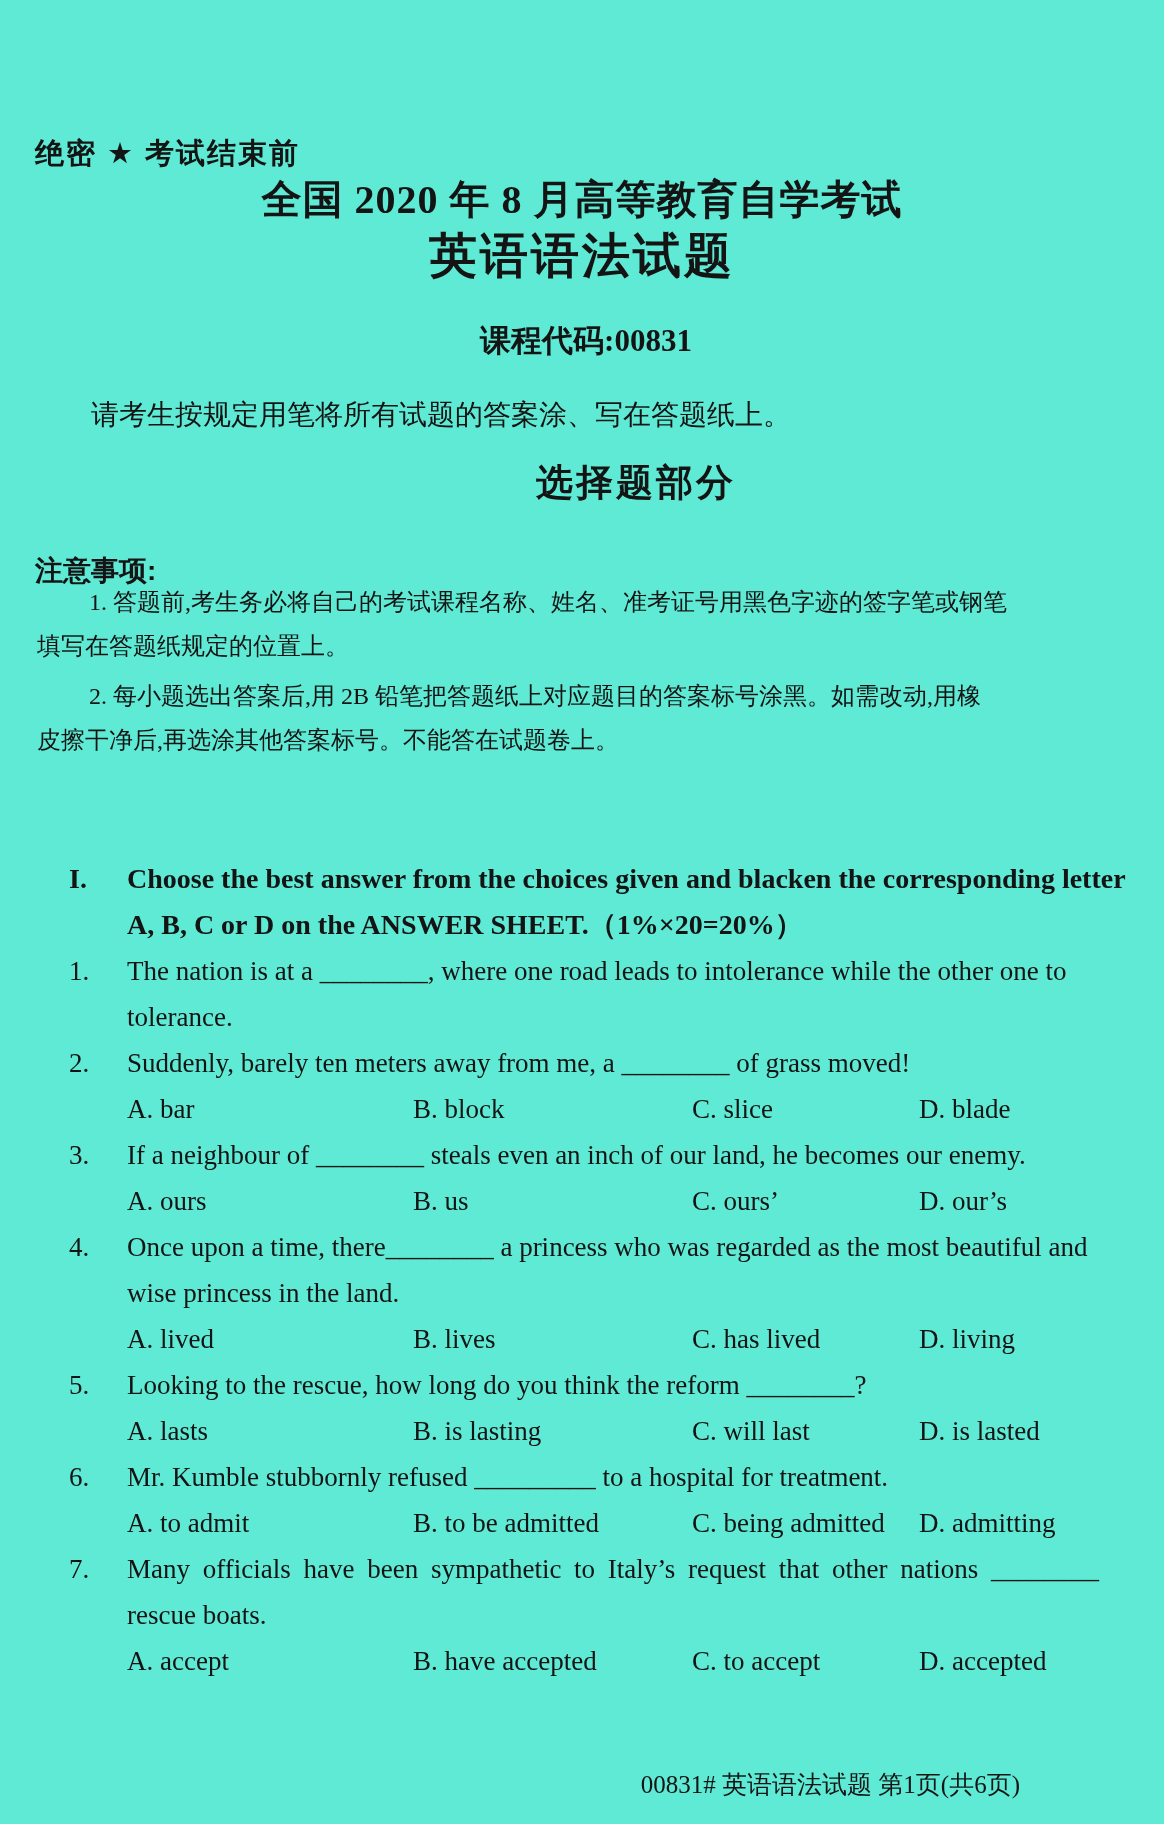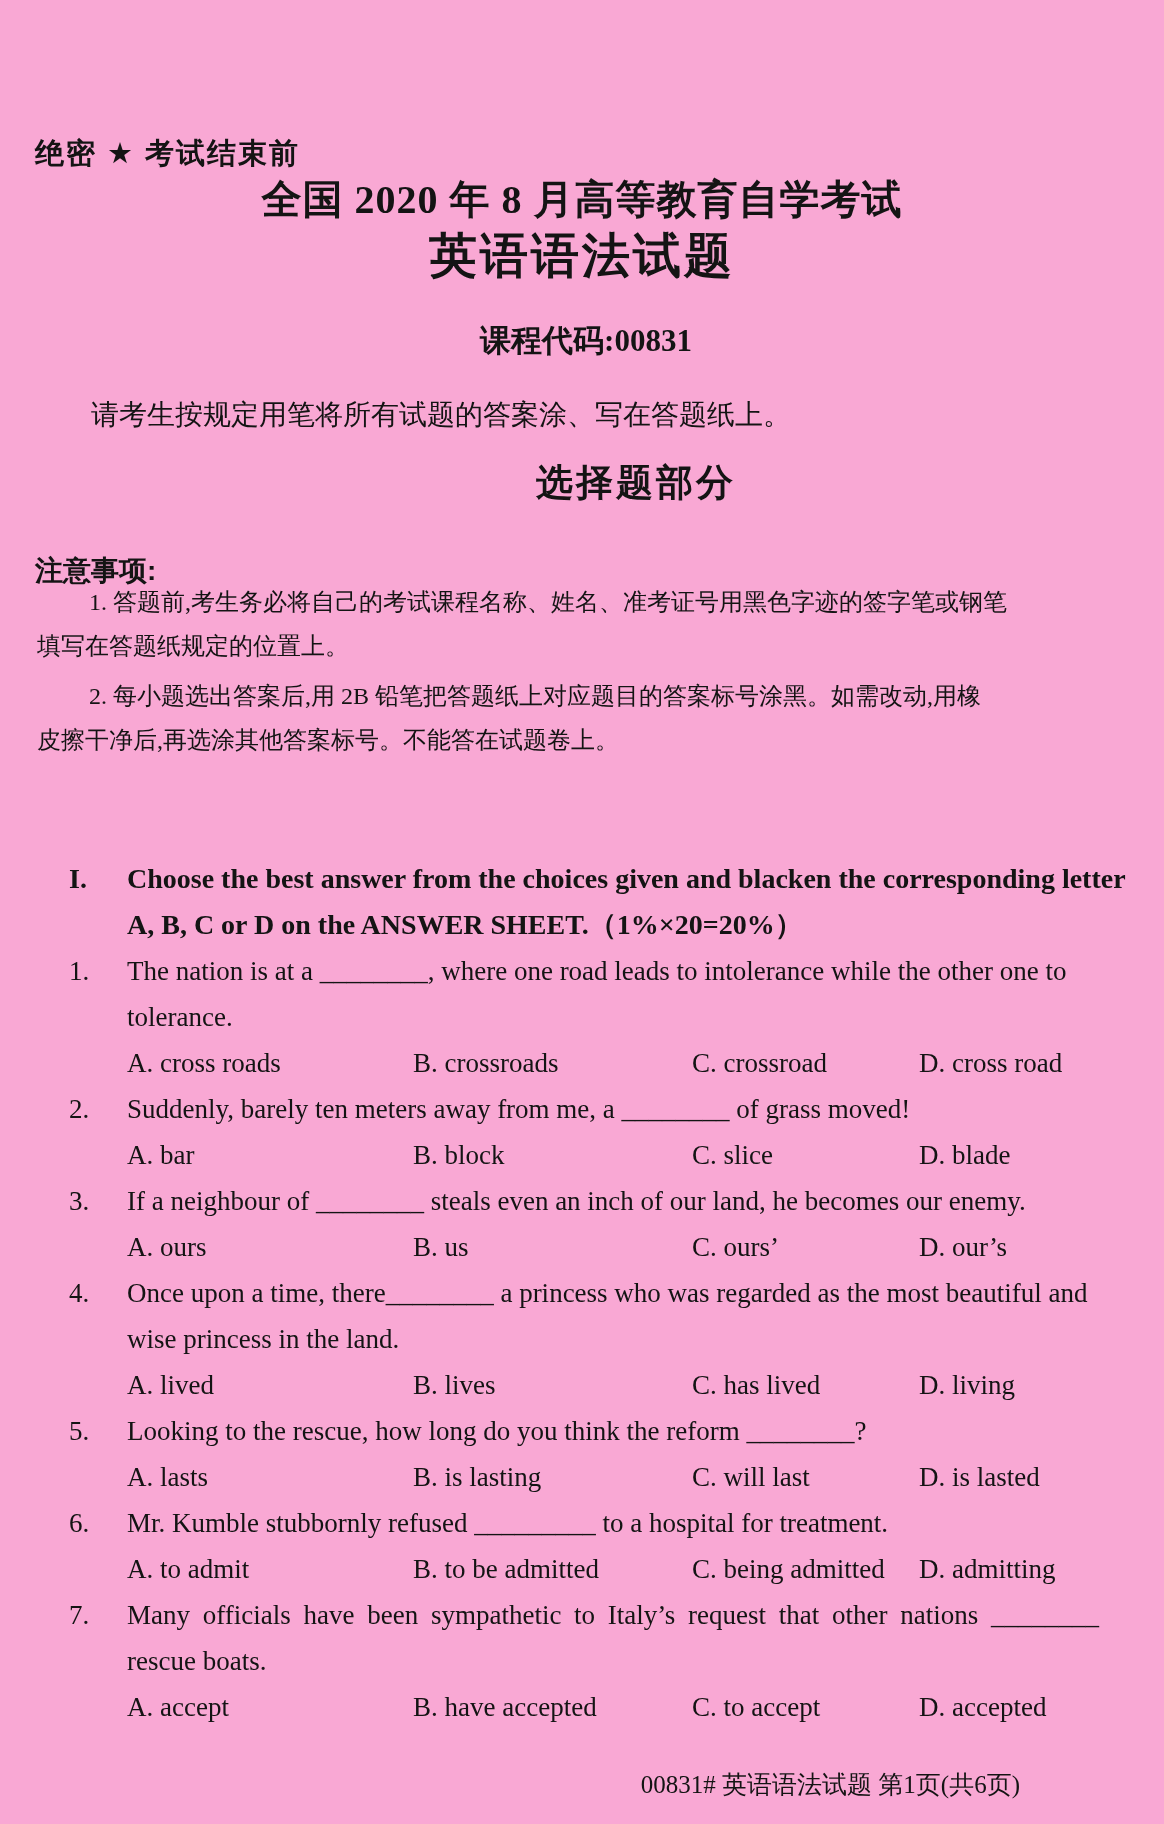--- a/index.html
+++ b/index.html
@@ -1,19 +1,19 @@
 <!DOCTYPE html>
 <html lang="zh"><head>
 <meta charset="utf-8">
 <style>
   * { margin:0; padding:0; box-sizing:border-box; }
   html,body { background:#ffffff; }
   body { width:1164px; height:1824px; position:relative; color:#141414;
          font-family:"Liberation Serif","DejaVu Serif",serif; }
-  .page { position:absolute; inset:0; background:#f9a8d4; overflow:hidden; }
+  .page { position:absolute; inset:0; background:#5eead4; overflow:hidden; }
 
   
   .classification { position:absolute; top:134px; left:35px;
     font-family:"Liberation Sans","DejaVu Sans",sans-serif;
     font-weight:bold; font-size:29px; letter-spacing:2px; }
   .exam-title { position:absolute; top:172px; left:0; width:100%;
     text-align:center; font-weight:bold; font-size:40px; letter-spacing:1px; }
   .subject-title { position:absolute; top:224px; left:0; width:100%;
     text-align:center; font-family:"Liberation Sans","DejaVu Sans",sans-serif;
     font-weight:bold; font-size:48px; letter-spacing:3px; }
@@ -75,23 +75,20 @@
     <div class="row cont bold">
       <span>A, B, C or D on the ANSWER SHEET.（1%×20=20%）</span>
     </div>
 
     <div class="row q-line">
       <span class="q-num">1.</span><span>The nation is at a ________, where one road leads to intolerance while the other one to</span>
     </div>
     <div class="row cont">
       <span>tolerance.</span>
     </div>
-    <div class="row opts">
-      <span class="opt opt-a">A. cross roads</span><span class="opt opt-b">B. crossroads</span><span class="opt opt-c">C. crossroad</span><span class="opt">D. cross road</span>
-    </div>
 
     <div class="row q-line">
       <span class="q-num">2.</span><span>Suddenly, barely ten meters away from me, a ________ of grass moved!</span>
     </div>
     <div class="row opts">
       <span class="opt opt-a">A. bar</span><span class="opt opt-b">B. block</span><span class="opt opt-c">C. slice</span><span class="opt">D. blade</span>
     </div>
 
     <div class="row q-line">
       <span class="q-num">3.</span><span>If a neighbour of ________ steals even an inch of our land, he becomes our enemy.</span>

